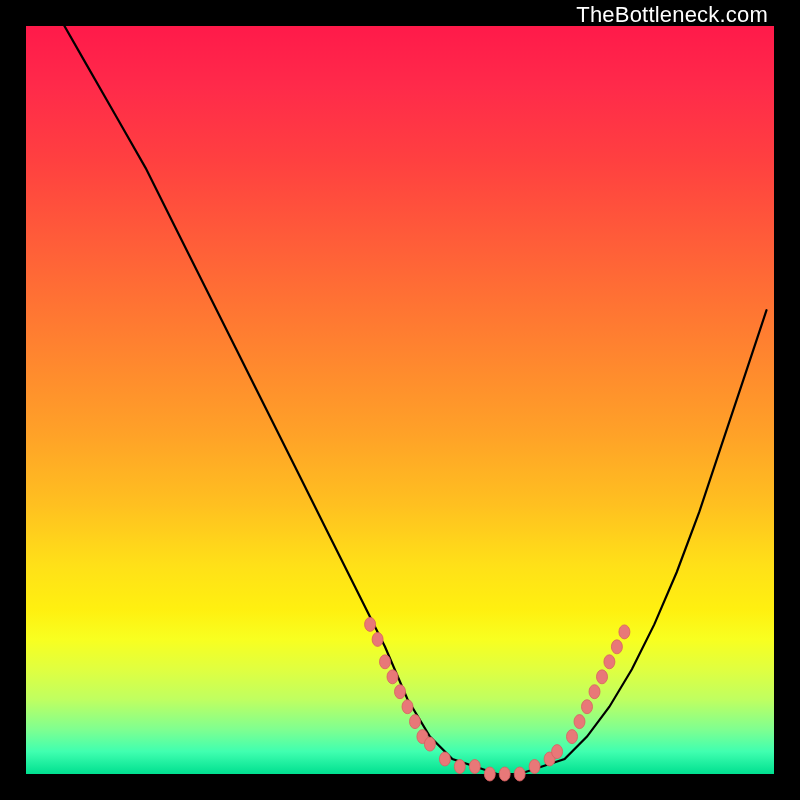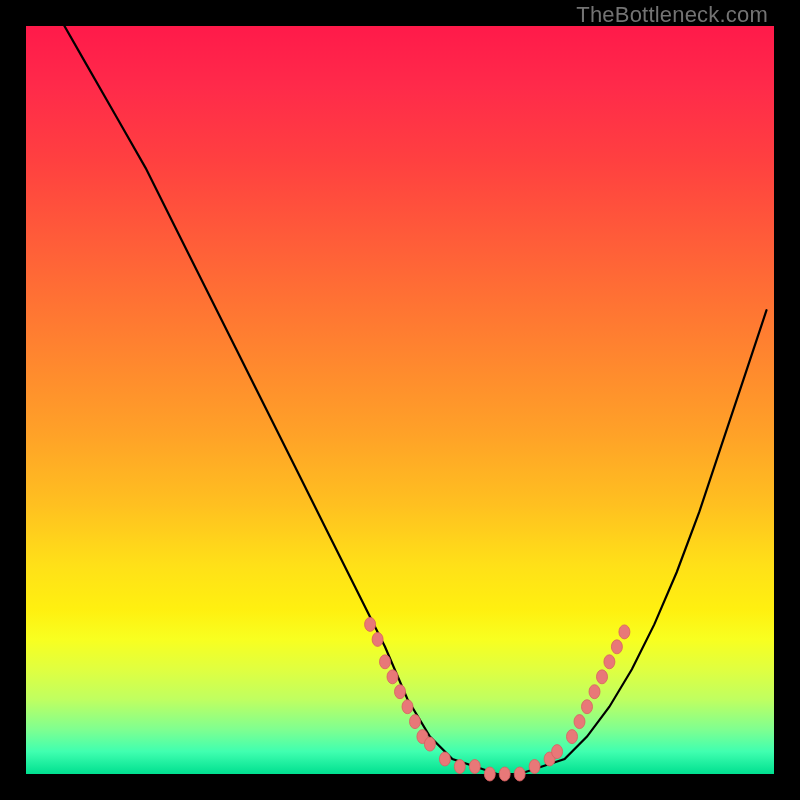--- a/index.html
+++ b/index.html
@@ -36,21 +36,21 @@
       #e0ff40 86%,
       #c0ff60 90%,
       #80ff90 94%,
       #40ffb0 97%,
       #00e090 100%);
   }
   .watermark {
     position: absolute;
     top: 2px;
     right: 32px;
-    color: #737373;
+    color: #ffffff;
     font-family: Arial, Helvetica, sans-serif;
     font-size: 22px;
     letter-spacing: 0.2px;
     user-select: none;
   }
   svg.curves {
     position: absolute;
     left: 0;
     top: 0;
     width: 748px;

